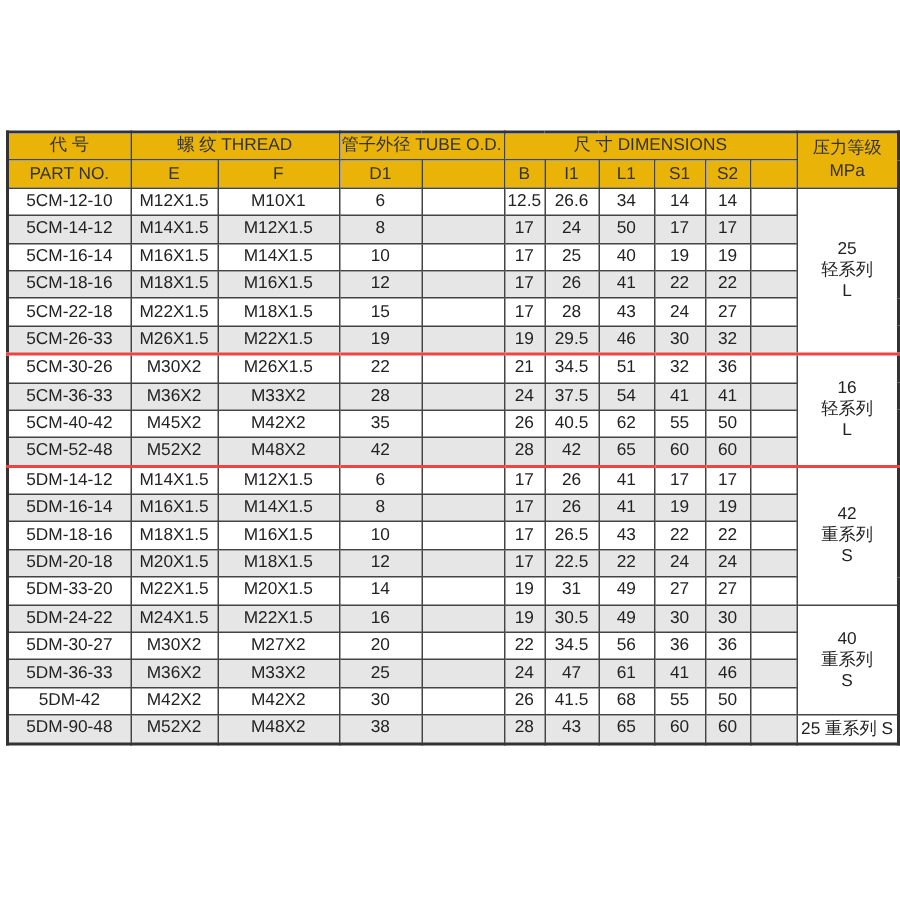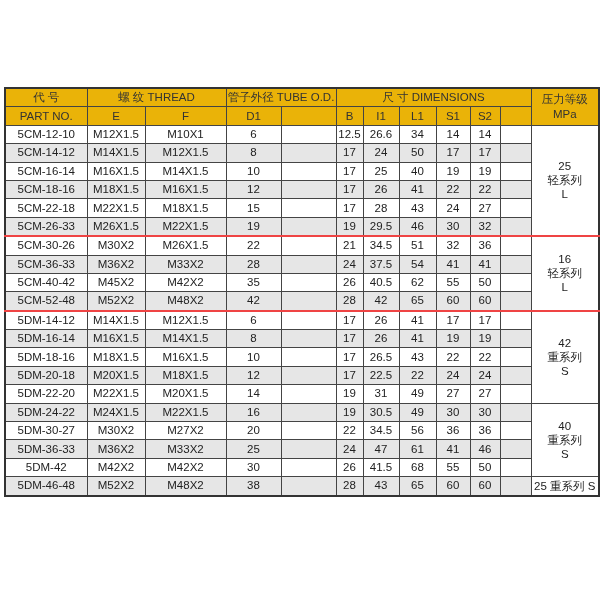--- a/index.html
+++ b/index.html
@@ -236,21 +236,21 @@
         <td class="d">12</td>
         <td class="d"></td>
         <td class="d">17</td>
         <td class="d">22.5</td>
         <td class="d">22</td>
         <td class="d">24</td>
         <td class="d">24</td>
         <td class="d"></td>
       </tr>
       <tr>
-        <td class="d">5DM-22-20</td>
+        <td class="d">5DM-33-20</td>
         <td class="d">M22X1.5</td>
         <td class="d">M20X1.5</td>
         <td class="d">14</td>
         <td class="d"></td>
         <td class="d">19</td>
         <td class="d">31</td>
         <td class="d">49</td>
         <td class="d">27</td>
         <td class="d">27</td>
         <td class="d"></td>
@@ -302,21 +302,21 @@
         <td class="d">30</td>
         <td class="d"></td>
         <td class="d">26</td>
         <td class="d">41.5</td>
         <td class="d">68</td>
         <td class="d">55</td>
         <td class="d">50</td>
         <td class="d"></td>
       </tr>
       <tr class="shade">
-        <td class="d">5DM-46-48</td>
+        <td class="d">5DM-90-48</td>
         <td class="d">M52X2</td>
         <td class="d">M48X2</td>
         <td class="d">38</td>
         <td class="d"></td>
         <td class="d">28</td>
         <td class="d">43</td>
         <td class="d">65</td>
         <td class="d">60</td>
         <td class="d">60</td>
         <td class="d"></td>

